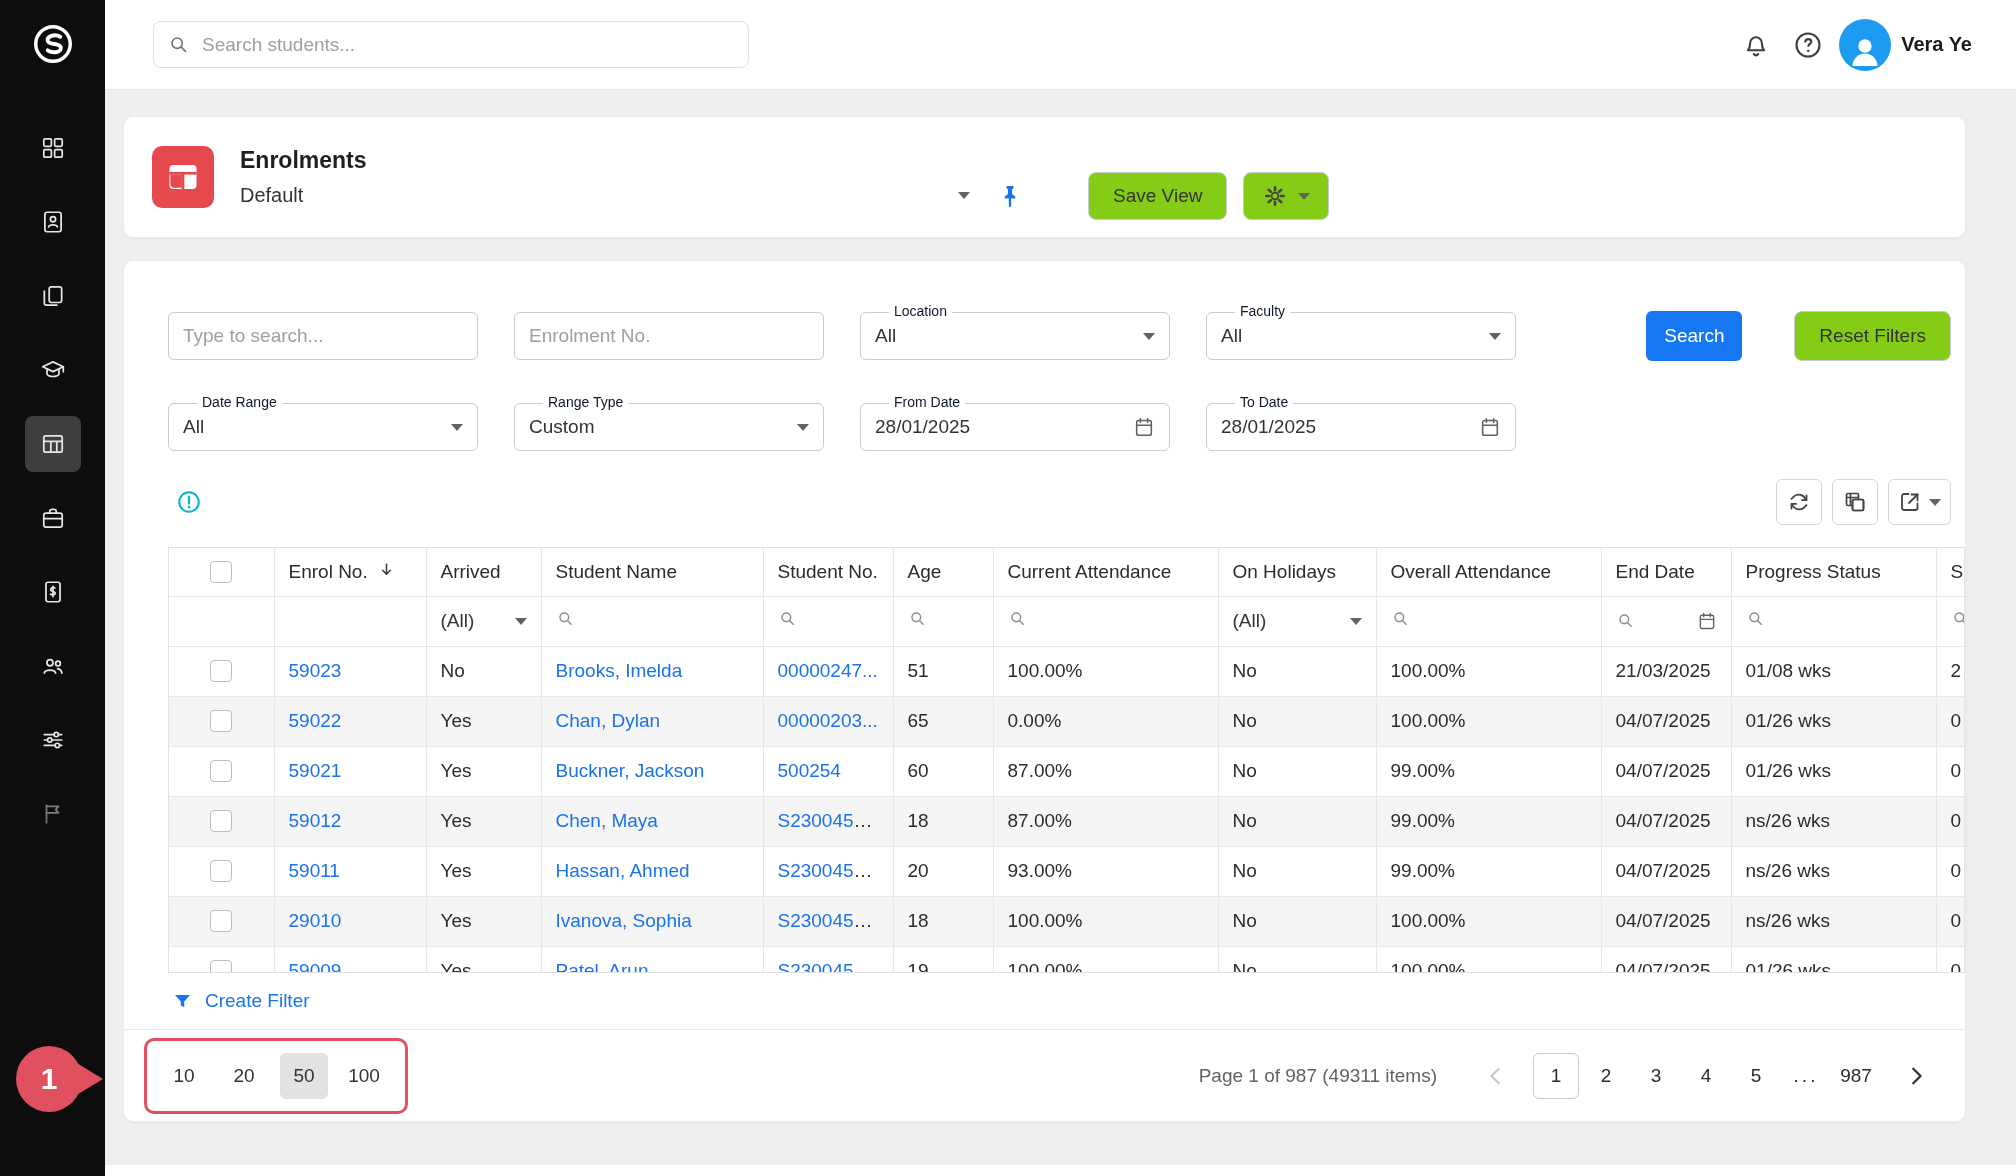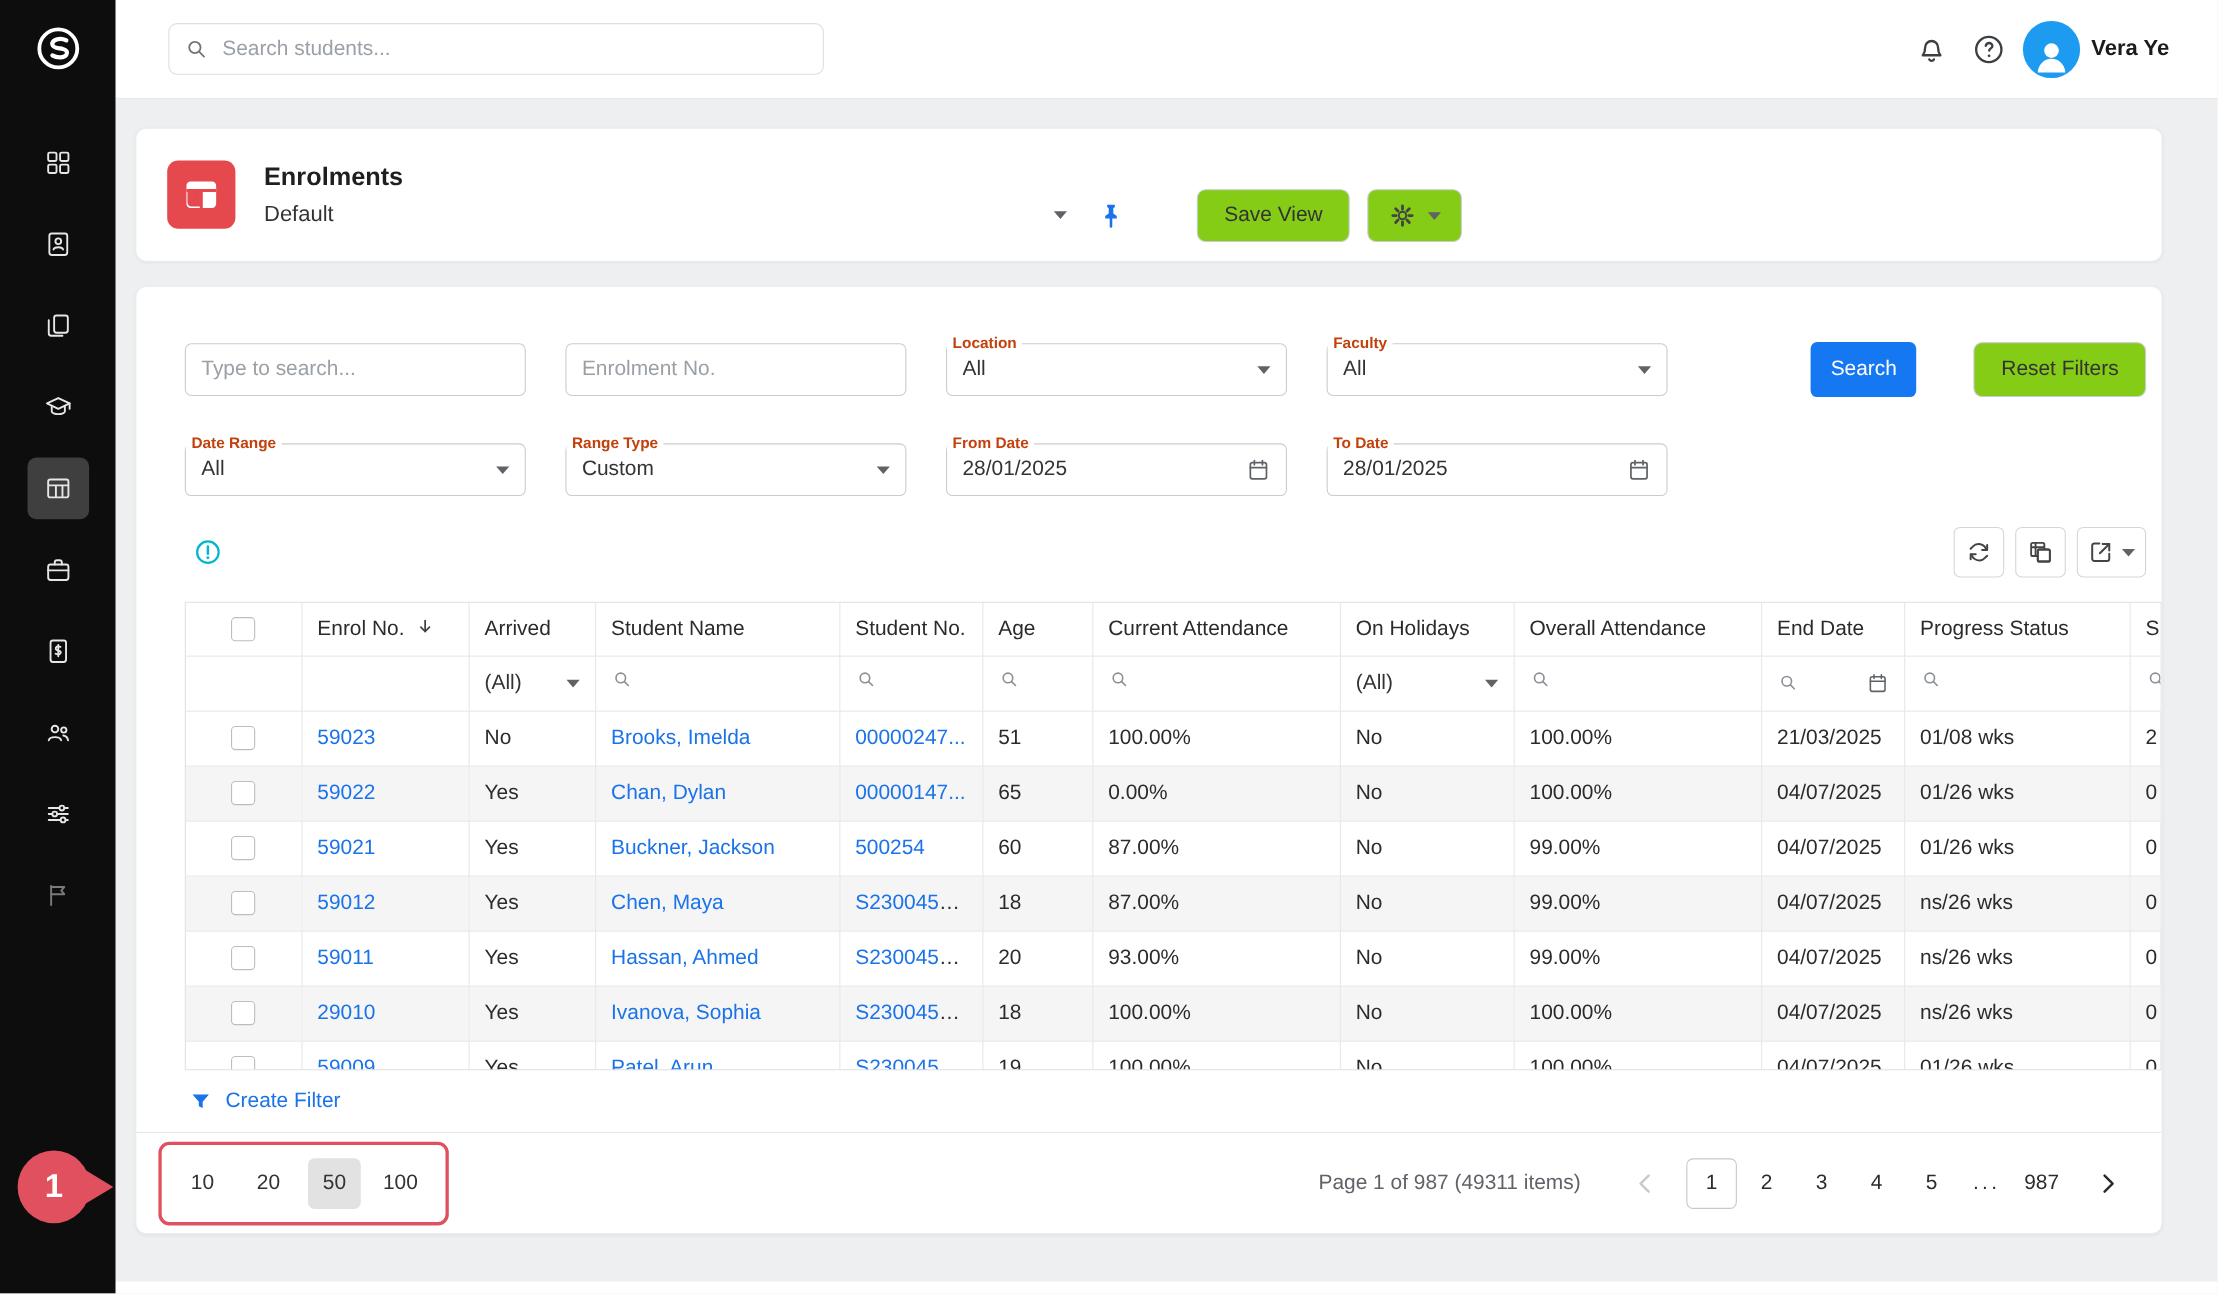--- a/index.html
+++ b/index.html
@@ -45,21 +45,21 @@
   .save-view { margin-left:60px; padding:0 24px; }
   .gear-btn { margin-left:16px; width:86px; gap:11px; }
 
   
   .filters { padding:50px 14px 0 44px; }
   .filter-row { display:flex; gap:36px; align-items:center; }
   .filter-row + .filter-row { margin-top:42px; }
   .f-field { width:310px; height:48px; border:1px solid #c9ccd0; border-radius:6px; position:relative; display:flex; align-items:center; padding:0 14px; background:#fff; flex-shrink:0; }
   .f-field input { border:0; outline:0; width:100%; font-size:19px; color:#333; background:transparent; }
   .f-field input::placeholder { color:#9aa0a6; }
-  .f-label { position:absolute; top:-10px; left:0; background:#fff; padding:0 5px; font-size:14px; color:#c2410c; white-space:nowrap;font-weight:bold; }
+  .f-label { position:absolute; top:-10px; left:28px; background:#fff; padding:0 5px; font-size:14px; color:#0f172a; white-space:nowrap; }
   .f-value { font-size:19px; color:#333; flex:1; white-space:nowrap; overflow:hidden; }
   .f-spacer { flex:1; }
   .btn-search { width:96px; height:50px; background:var(--accent,#1677f2); color:#fff; font-size:19px; border:0; border-radius:6px; cursor:pointer; font-family:inherit; flex-shrink:0; }
   .btn-reset { height:50px; padding:0 24px; margin-left:16px; flex-shrink:0; }
 
   
   .grid-toolbar { display:flex; align-items:center; margin-top:28px; padding:0 14px 0 52px; }
   .toolbar-right { margin-left:auto; display:flex; gap:10px; }
   .tool-btn { min-width:46px; height:46px; border:1px solid #d4d7da; border-radius:6px; background:#fff; display:flex; align-items:center; justify-content:center; gap:7px; padding:0 9px; cursor:pointer; }
 
@@ -462,21 +462,21 @@
                 <td><span>01/08 wks</span></td>
                 <td><span>2</span></td>
               </tr>
               <tr>
                 <td class="c-sel">
                     <div class="checkbox"></div>
                   </td>
                 <td><a class="cell-link">59022</a></td>
                 <td><span>Yes</span></td>
                 <td><a class="cell-link">Chan, Dylan</a></td>
-                <td><a class="cell-link">00000147...</a></td>
+                <td><a class="cell-link">00000203...</a></td>
                 <td><span>65</span></td>
                 <td><span>0.00%</span></td>
                 <td><span>No</span></td>
                 <td><span>100.00%</span></td>
                 <td><span>04/07/2025</span></td>
                 <td><span>01/26 wks</span></td>
                 <td><span>0</span></td>
               </tr>
               <tr>
                 <td class="c-sel">

